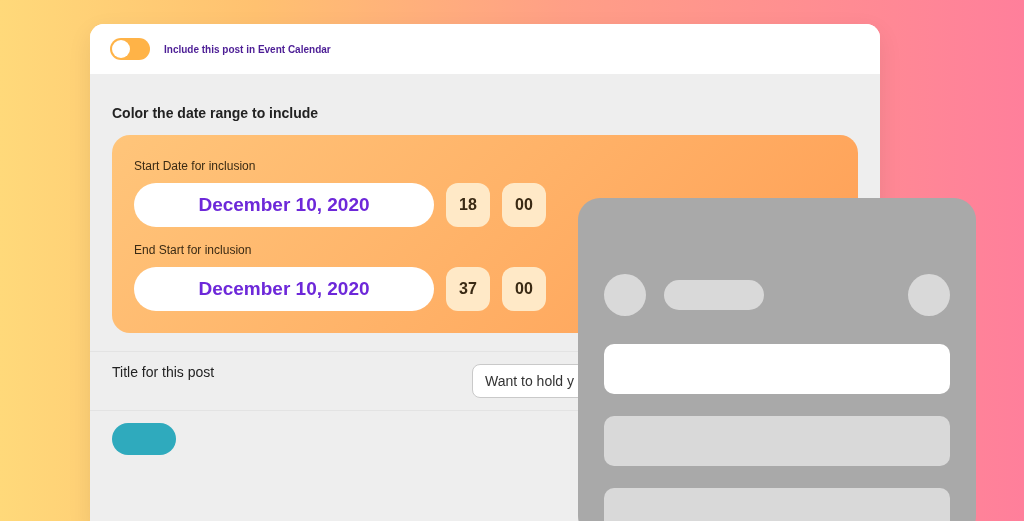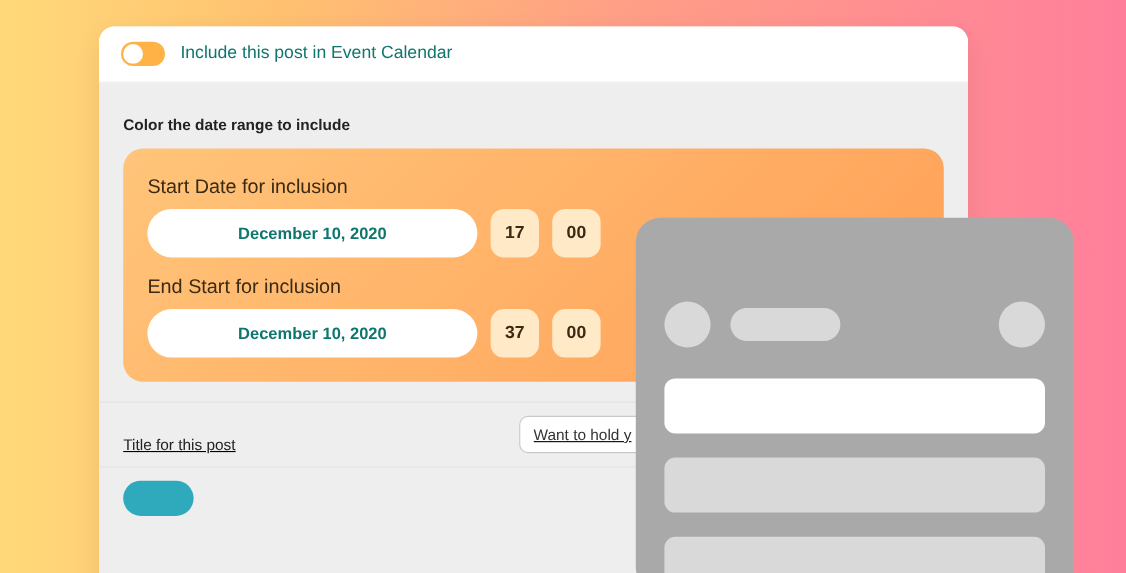--- a/index.html
+++ b/index.html
@@ -28,49 +28,48 @@
   .toggle {
     width: 40px; height: 22px; border-radius: 999px;
     background: #ffb347; position: relative; flex: 0 0 auto;
     cursor: pointer;
   }
   .toggle-knob {
     position: absolute; top: 2px; left: 2px;
     width: 18px; height: 18px; border-radius: 50%;
     background: #fff;
   }
-  .toggle-label { font-size: 16px; color: #0f766e; }
+  .toggle-label { font-size: 10px; color: #4c1d95; font-weight: bold; }
   .panel-body { background: #eeeeee; padding: 22px 0 60px 0; }
   .section-title { font-size: 14px; font-weight: 700; color: #222; padding: 8px 22px 14px 22px; }
   .orange-card {
     margin: 0 22px 18px 22px;
     background: linear-gradient(135deg, #ffc57a 0%, #ff9e55 100%);
     border-radius: 18px;
     padding: 18px 22px 22px 22px;
   }
-  .oc-label { font-size: 18px; color: #3a2a14; margin-bottom: 10px; margin-top: 6px; }
+  .oc-label { font-size: 12px; color: #3a2a14; margin-bottom: 10px; margin-top: 6px; }
   .oc-row { display: flex; align-items: center; gap: 12px; }
   .date-pill {
     background: #fff; border-radius: 999px;
     height: 44px; width: 300px;
     display: flex; align-items: center; justify-content: center;
-    font-size: 15px; font-weight: 700; color: #0f766e;
+    font-size: 19px; font-weight: 700; color: #6d28d9;
   }
   .time-chip {
     width: 44px; height: 44px; border-radius: 12px;
     background: #ffe9c7; color: #3a2a14;
     display: flex; align-items: center; justify-content: center;
     font-weight: 700; font-size: 16px;
     cursor: pointer;
   }
   .form-row {
-    display: flex; align-items: flex-end;
+    display: flex; align-items: flex-start;
     padding: 12px 22px;
     border-top: 1px solid #e3e3e3;
-    text-decoration: underline;
   }
   .form-label { font-size: 14px; color: #222; width: 360px; flex: 0 0 auto; }
   .form-input {
     flex: 1; height: 34px; border: 1px solid #c9c9c9; border-radius: 8px;
     padding: 0 12px; font-size: 14px; color: #333; background: #fff;
   }
   .color-pill {
     width: 64px; height: 32px; border-radius: 999px;
     background: #2faabd; cursor: pointer;
   }
@@ -100,21 +99,21 @@
         <div class="toggle-knob"></div>
       </div>
       <div class="toggle-label">Include this post in Event Calendar</div>
     </div>
     <div class="panel-body">
       <div class="section-title">Color the date range to include</div>
       <div class="orange-card">
         <div class="oc-label">Start Date for inclusion</div>
         <div class="oc-row">
           <div class="date-pill">December 10, 2020</div>
-          <div class="time-chip">17</div>
+          <div class="time-chip">18</div>
           <div class="time-chip">00</div>
         </div>
         <div class="oc-label" style="margin-top:16px">End Start for inclusion</div>
         <div class="oc-row">
           <div class="date-pill">December 10, 2020</div>
           <div class="time-chip">37</div>
           <div class="time-chip">00</div>
         </div>
       </div>
 

